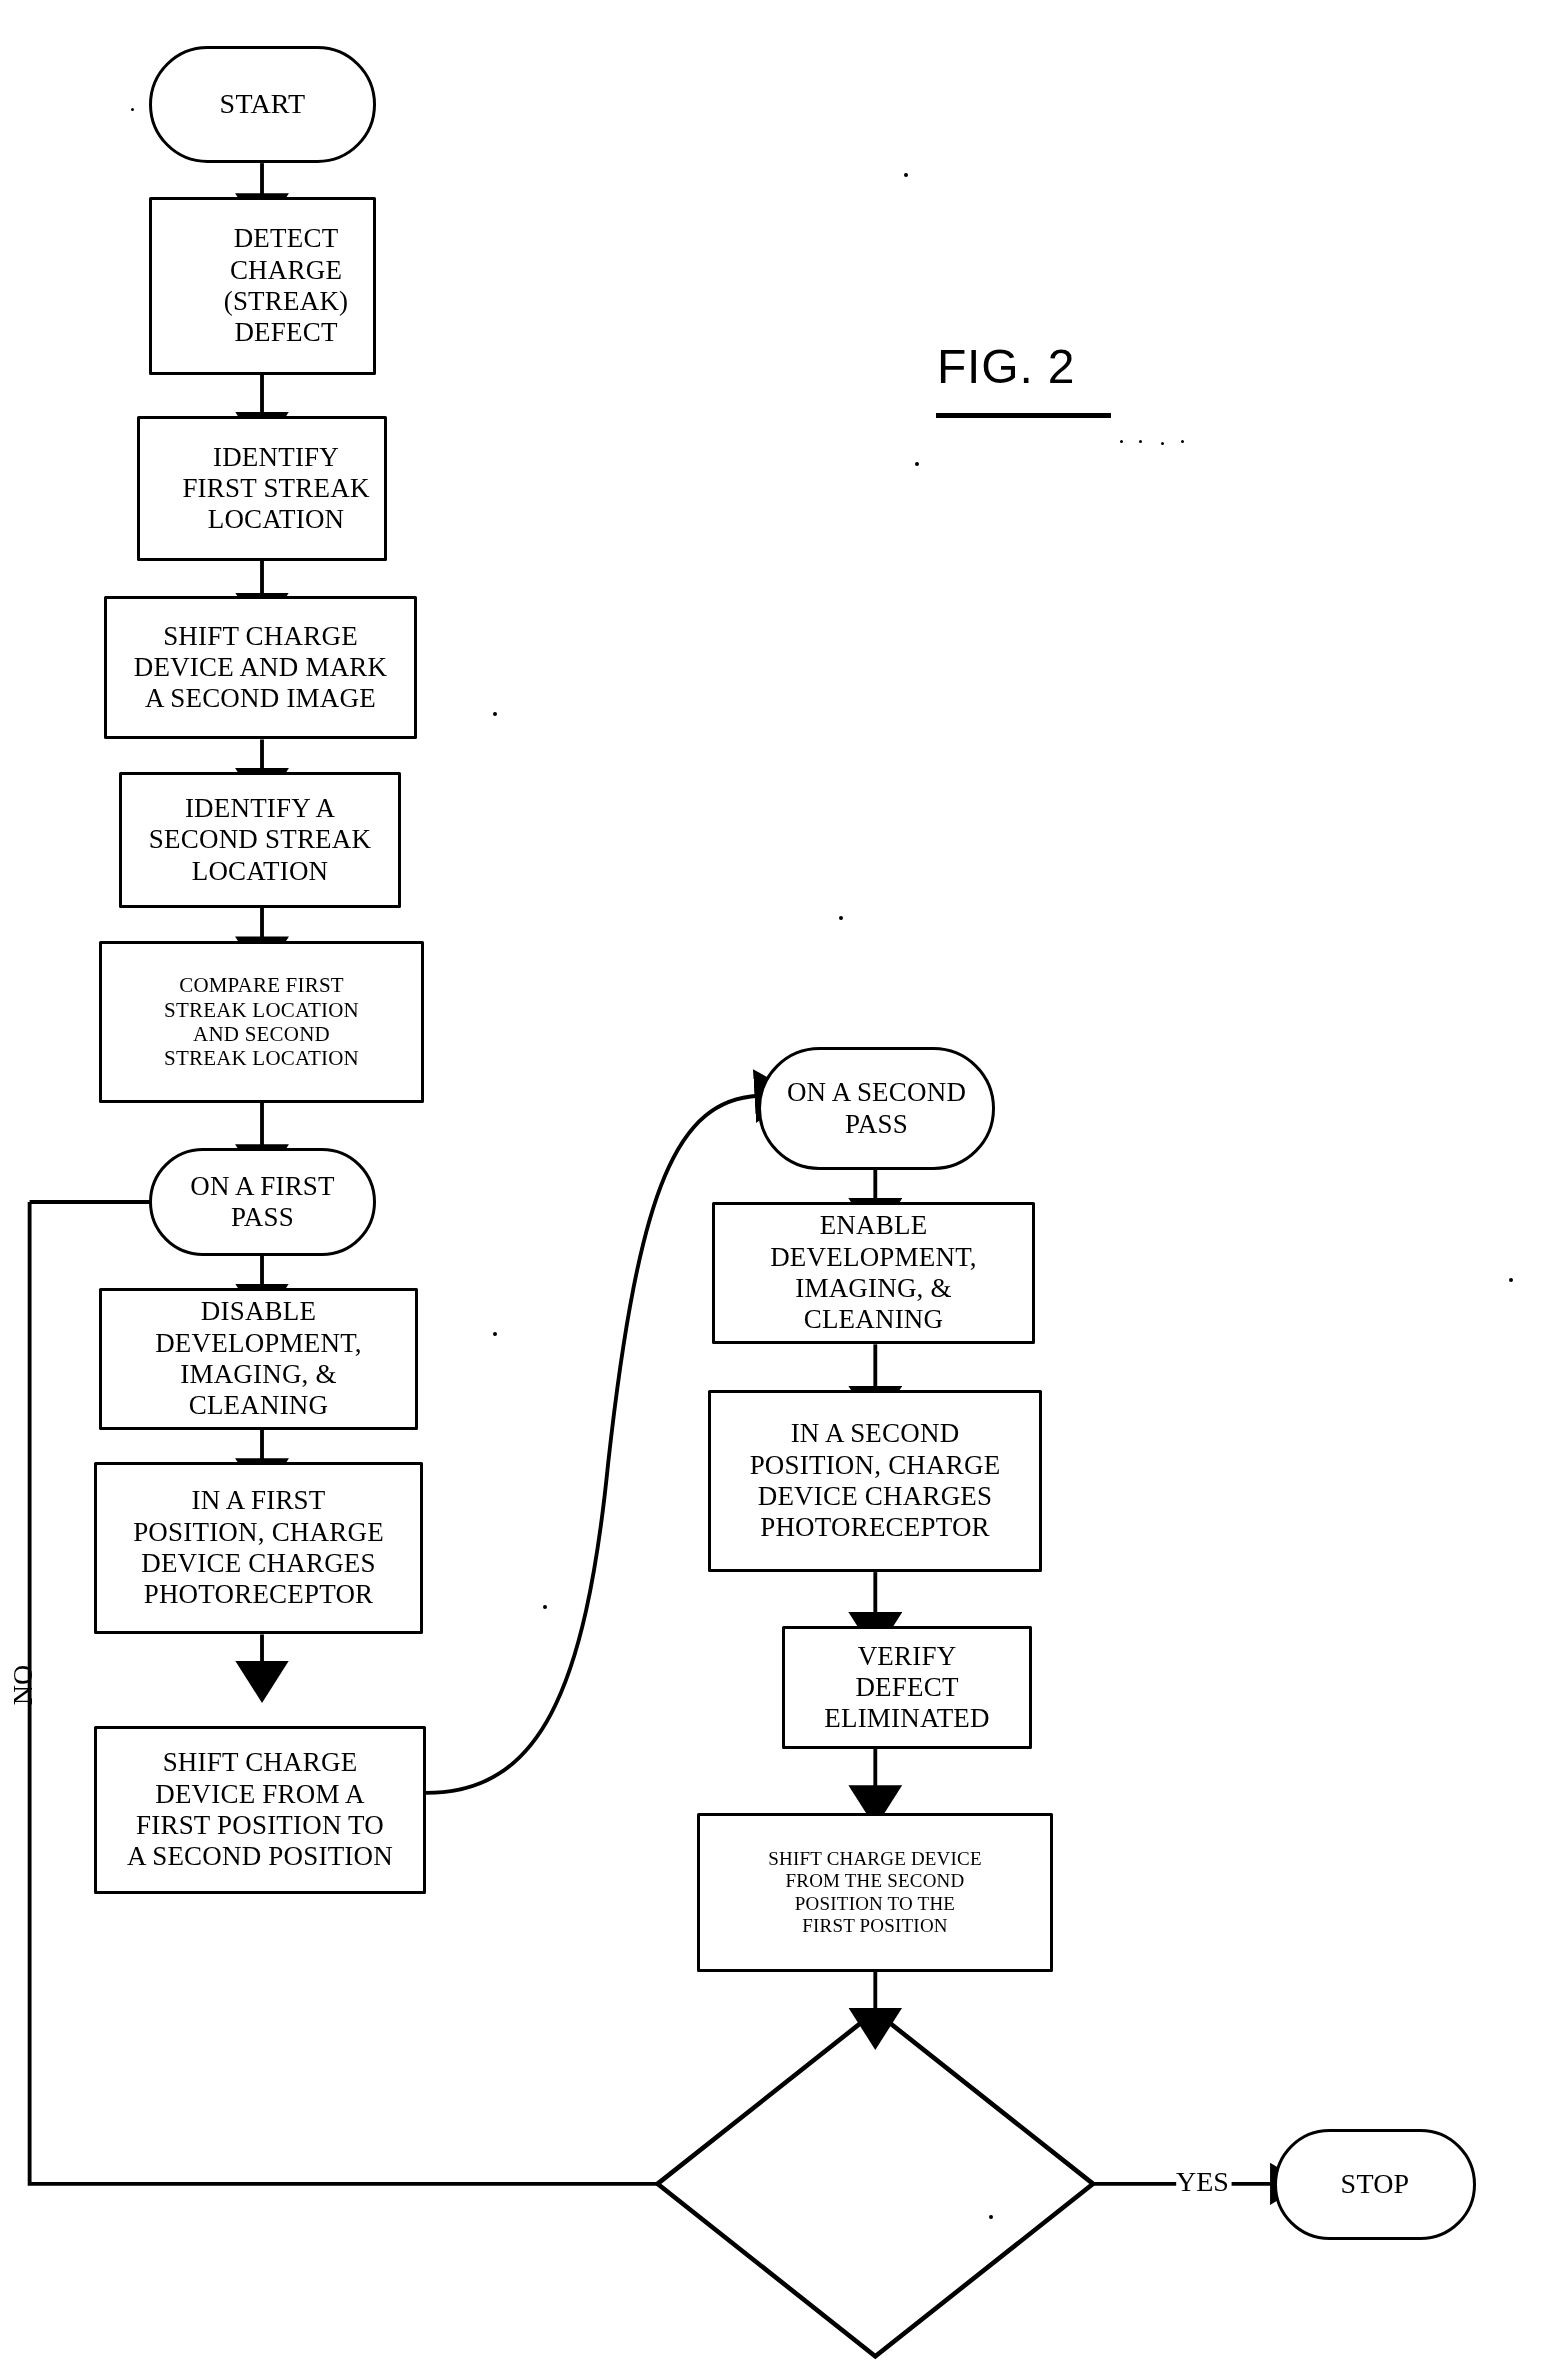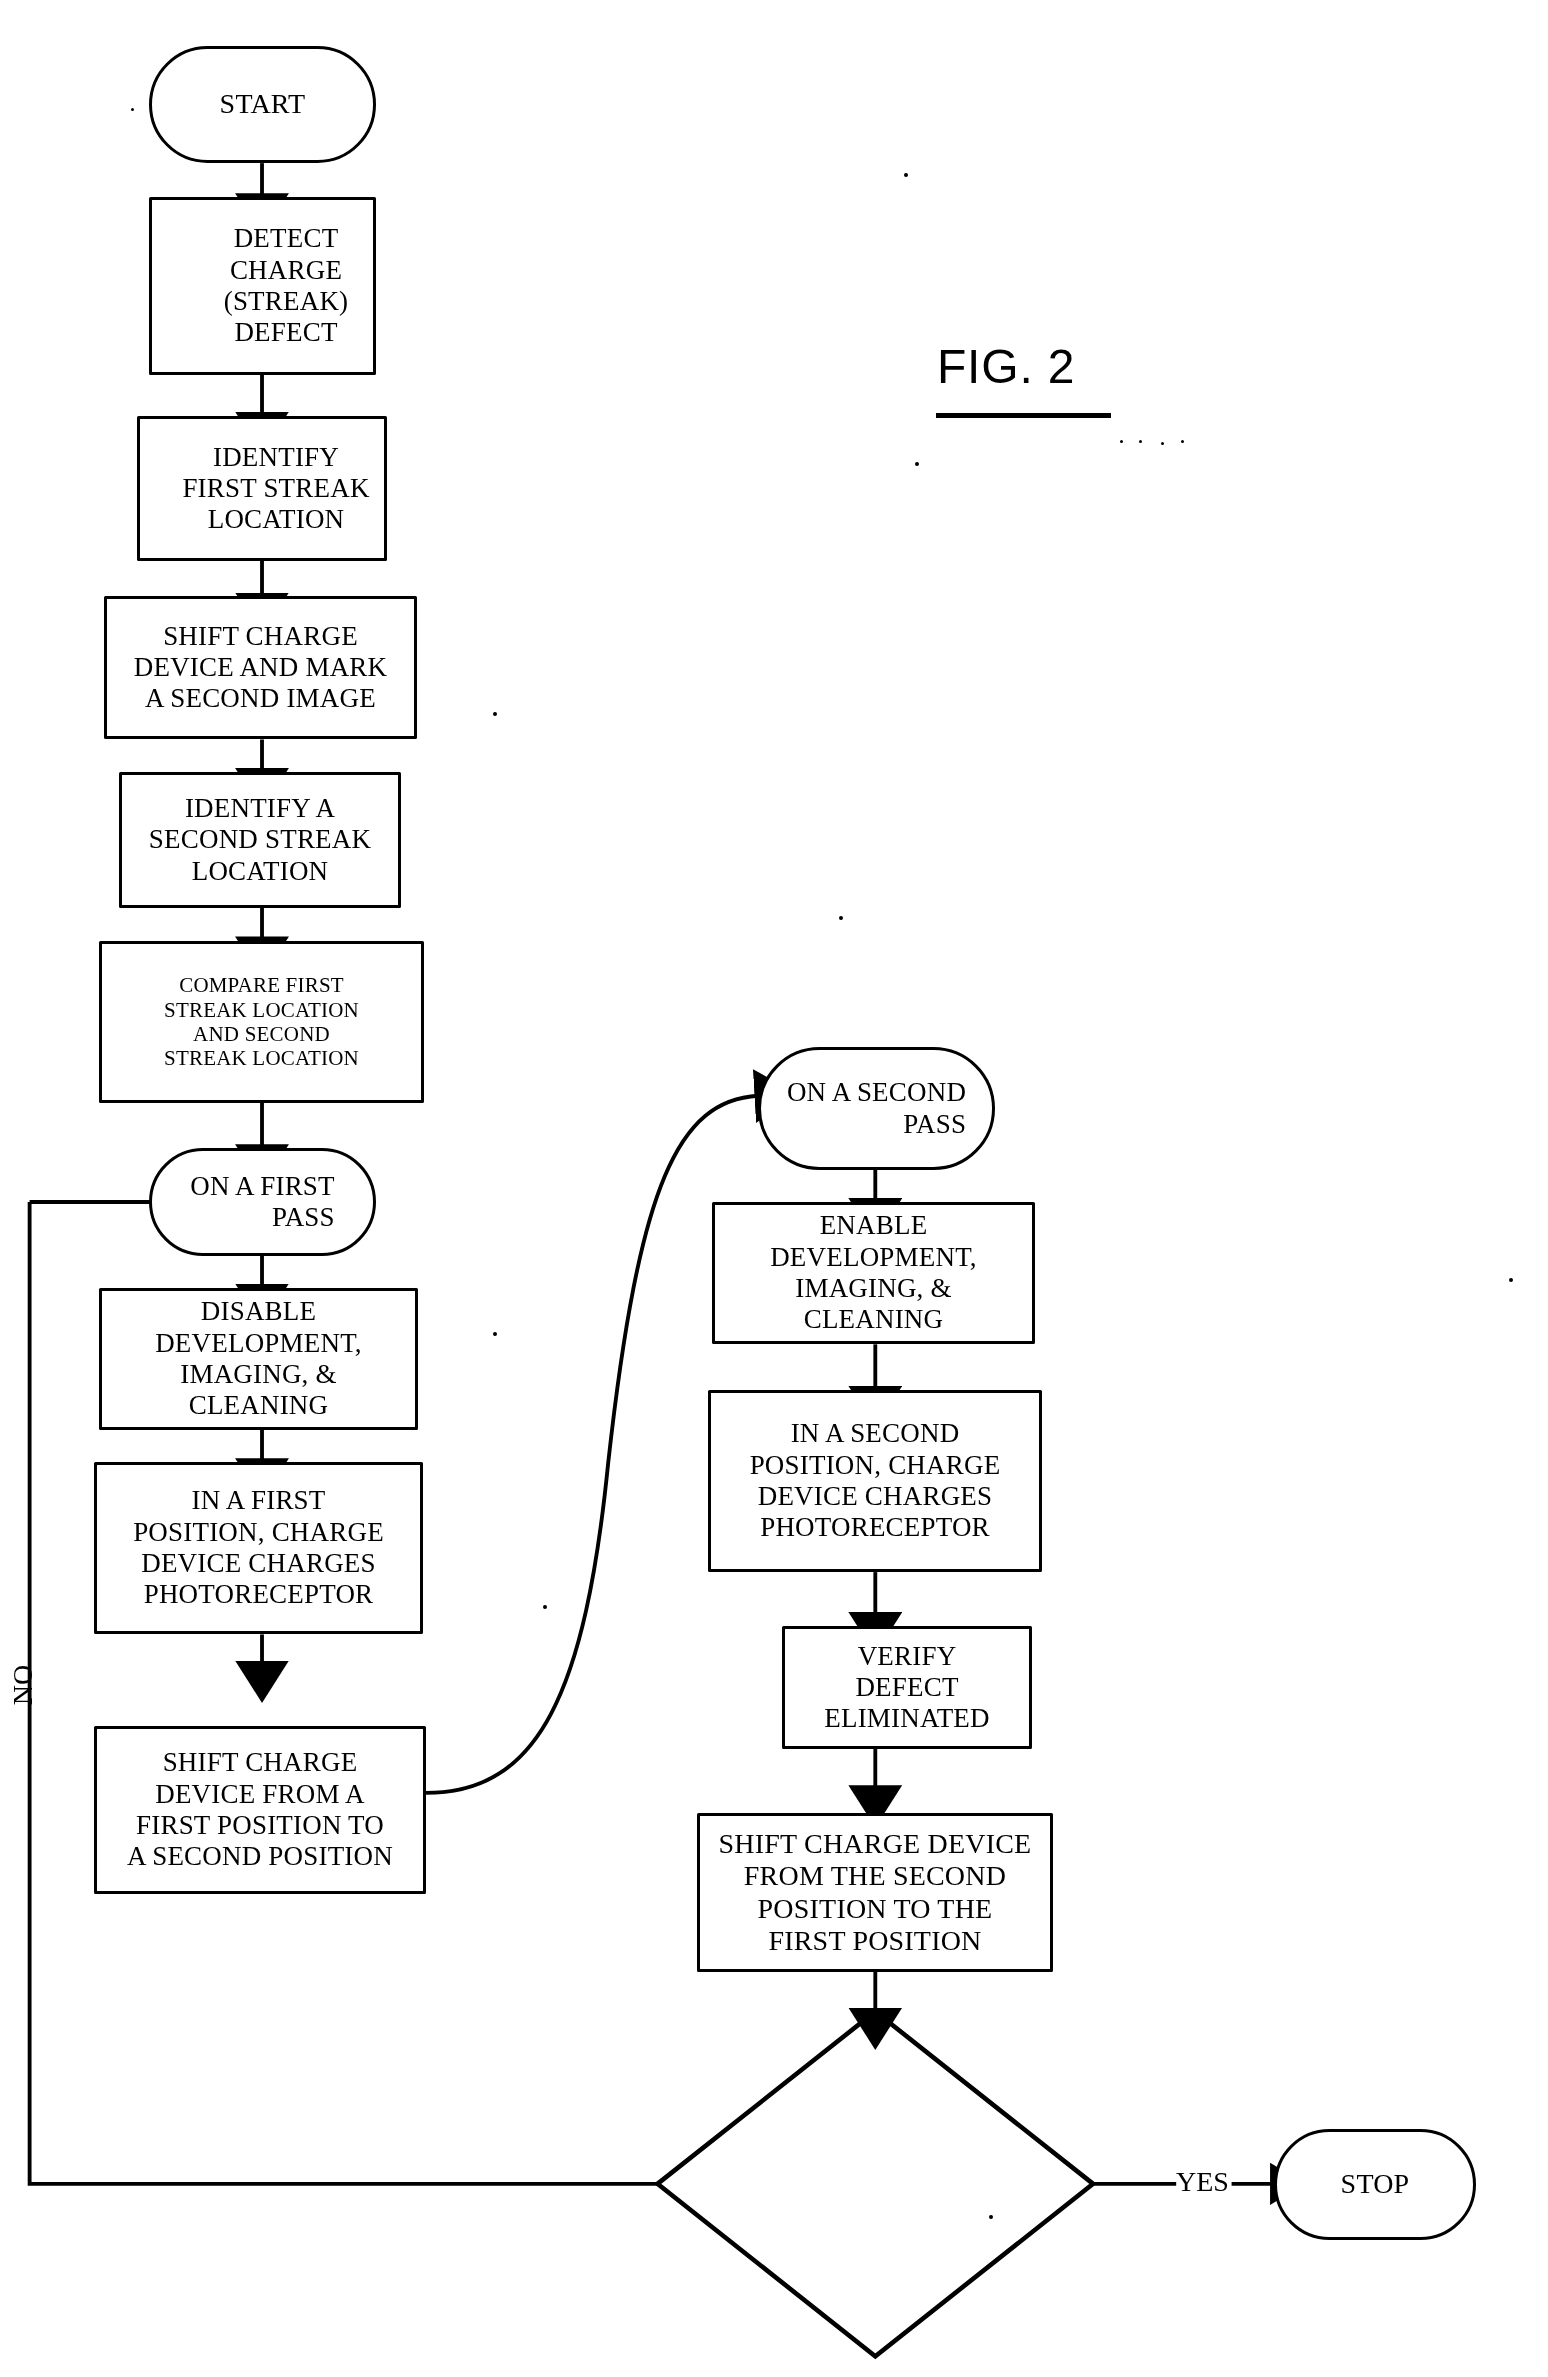--- a/index.html
+++ b/index.html
@@ -38,21 +38,20 @@
     white-space: pre-line;
     z-index: 3;
   }
   .node.process {
     border: 3.1px solid #000000;
     border-radius: 1.5px;
   }
   .node.terminal {
     border: 3.8px solid #000000;
     border-radius: 769px;
-    text-align: right;
   }
   .node.decision {
     border: none;
     background: transparent;
   }
   .decision-text {
     position: relative;
     z-index: 4;
     text-align: center;
     white-space: pre-line;
@@ -201,21 +200,21 @@
 
   <div class="node process" style="left:708px; top:1390px; width:334px; height:182px; font-size:27px;">IN A SECOND
 POSITION, CHARGE
 DEVICE CHARGES
 PHOTORECEPTOR</div>
 
   <div class="node process" style="left:750px; top:1626px; width:250px; height:123px; font-size:27px;margin-left:32px;">VERIFY
 DEFECT
 ELIMINATED</div>
 
-  <div class="node process" style="left:697px; top:1813px; width:356px; height:159px; font-size:28px;">SHIFT CHARGE DEVICE
+  <div class="node process" style="left:697px; top:1813px; width:356px; height:159px; font-size:19px;">SHIFT CHARGE DEVICE
 FROM THE SECOND
 POSITION TO THE
 FIRST POSITION</div>
 
 
   <div class="node terminal" style="left:1274px; top:2129px; width:202px; height:111px; font-size:28px;">STOP</div>
 
   <div class="edge-label rot" style="left:3.1px; top:1669px; font-size:28px;">NO</div>
 
   <div class="edge-label" style="left:1176px; top:2166px; font-size:28px;">YES</div>

